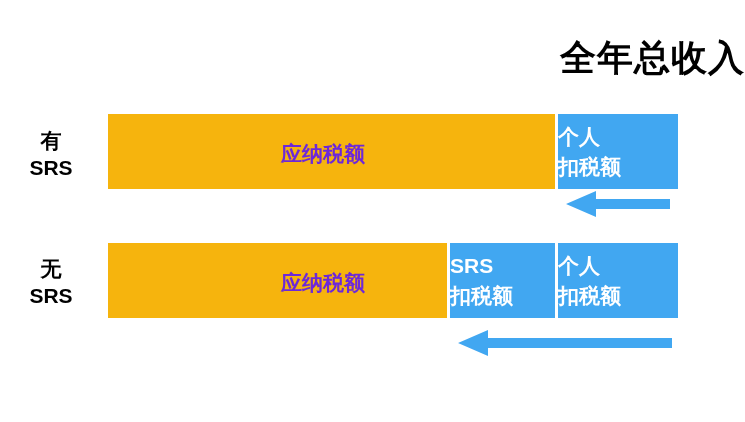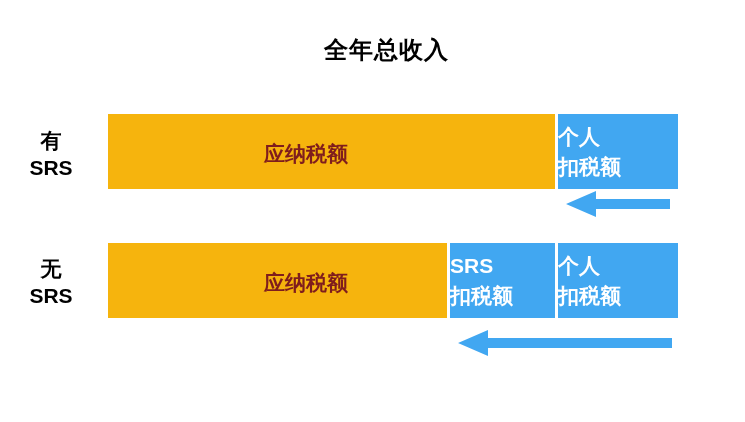--- a/index.html
+++ b/index.html
@@ -7,22 +7,22 @@
     position:relative;
     width:745px;height:422px;
     background:#ffffff;
     font-family:"Liberation Sans","DejaVu Sans",sans-serif;
     overflow:hidden;
   }
   .title{
     position:absolute;
     top:34px;left:0;right:0;
     padding-left:28px;
-    text-align:center;
-    font-size:24px;
+    text-align:right;
+    font-size:36px;
     font-weight:bold;
     color:#000000;
     letter-spacing:1px;
   }
   .side-label{
     position:absolute;
     width:78px;
     text-align:center;
     font-size:21px;
     line-height:27px;
@@ -50,23 +50,23 @@
     line-height:30px;
     text-align:center;
   }
   #bar-taxable-1{left:108px;top:114px;width:447px;}
   #bar-personal-1{left:558px;top:114px;width:120px;}
   #bar-taxable-2{left:108px;top:243px;width:339px;}
   #bar-srs-2{left:450px;top:243px;width:105px;}
   #bar-personal-2{left:558px;top:243px;width:120px;}
   .yellow-bar-label{
     position:absolute;
-    left:108px;width:396px;height:79px;
+    left:125px;width:396px;height:79px;
     display:flex;align-items:center;justify-content:center;
-    font-size:21px;font-weight:bold;color:#7f1d1d;
+    font-size:21px;font-weight:bold;color:#6d28d9;
     z-index:2;
     pointer-events:none;
   }
   #yellow-label-1{top:114px;}
   #yellow-label-2{top:243px;}
   .watermark{
     position:absolute;
     left:506px;top:176px;
     font-size:72px;
     line-height:76px;

